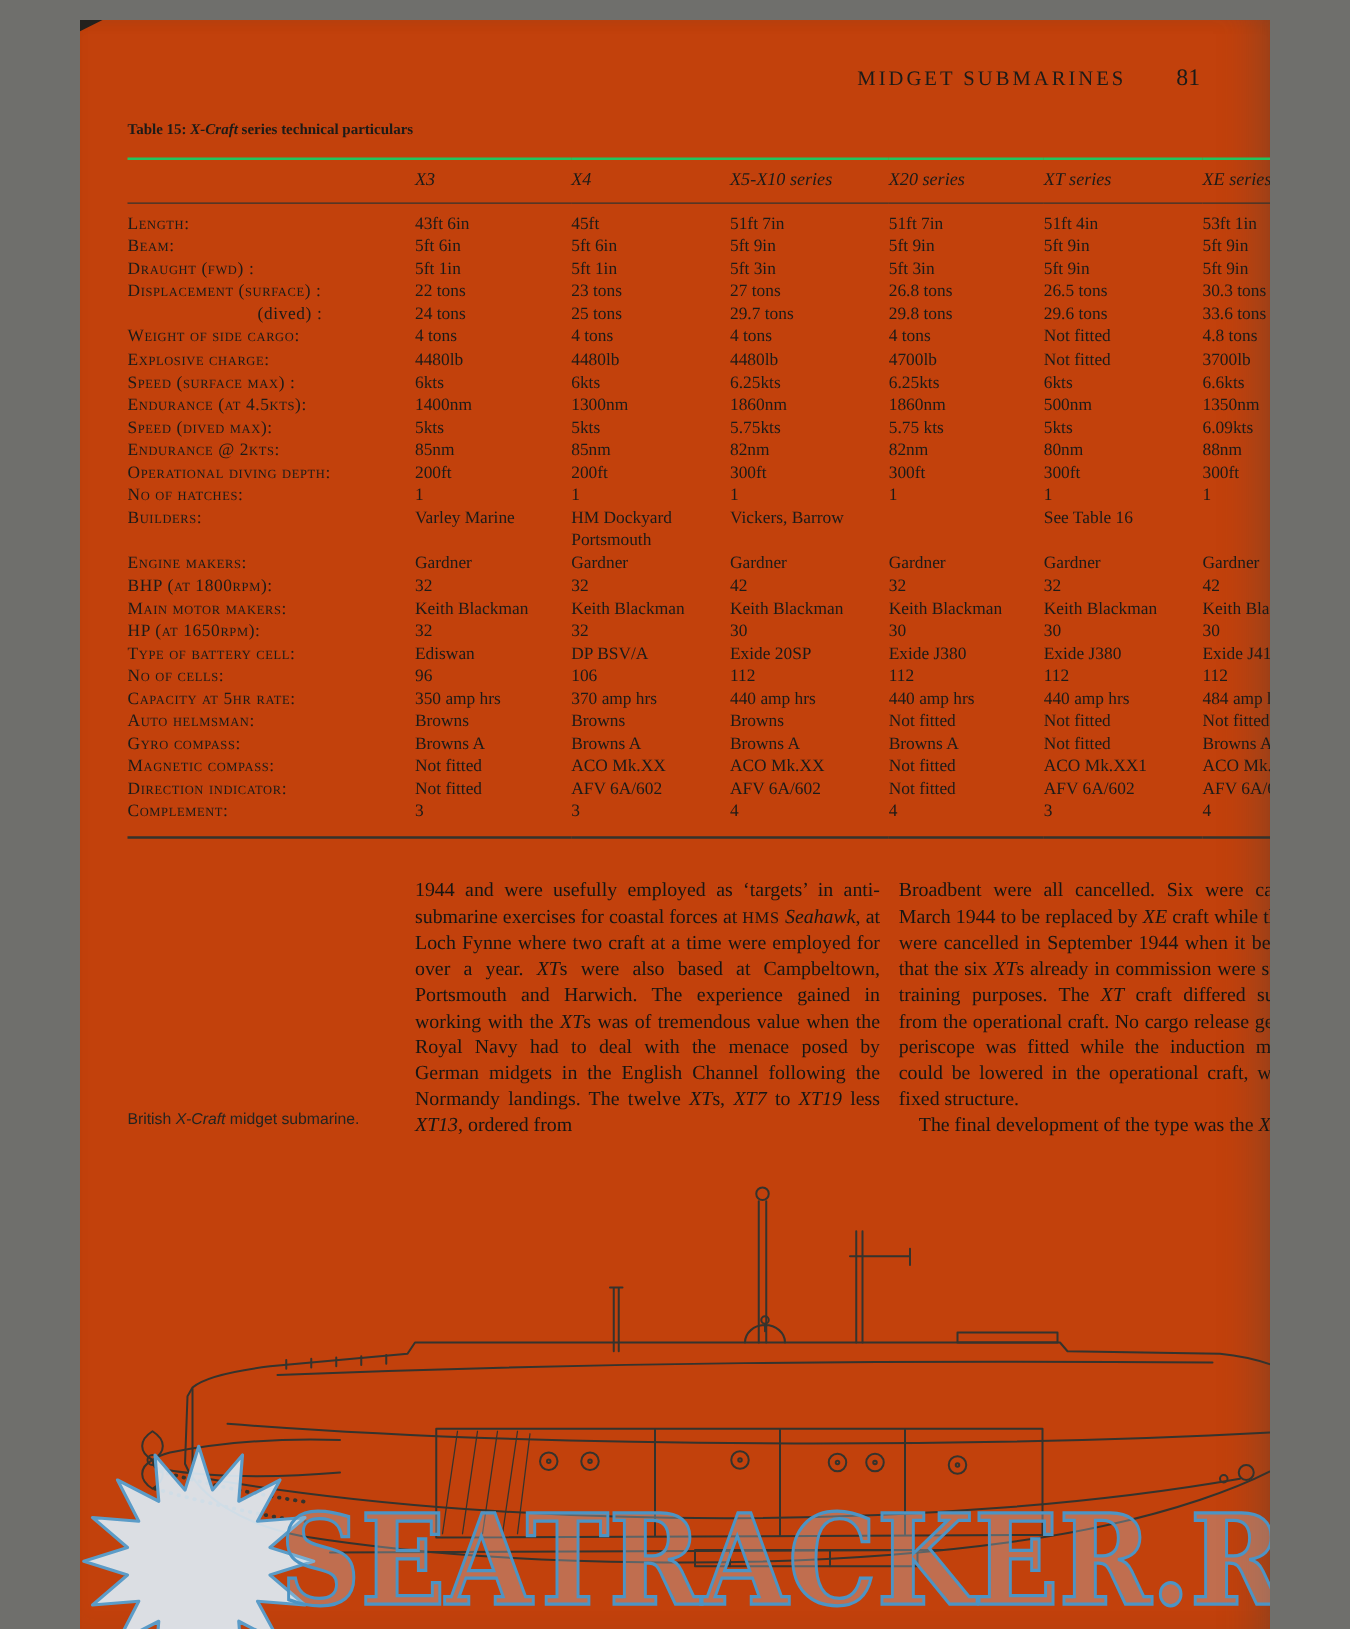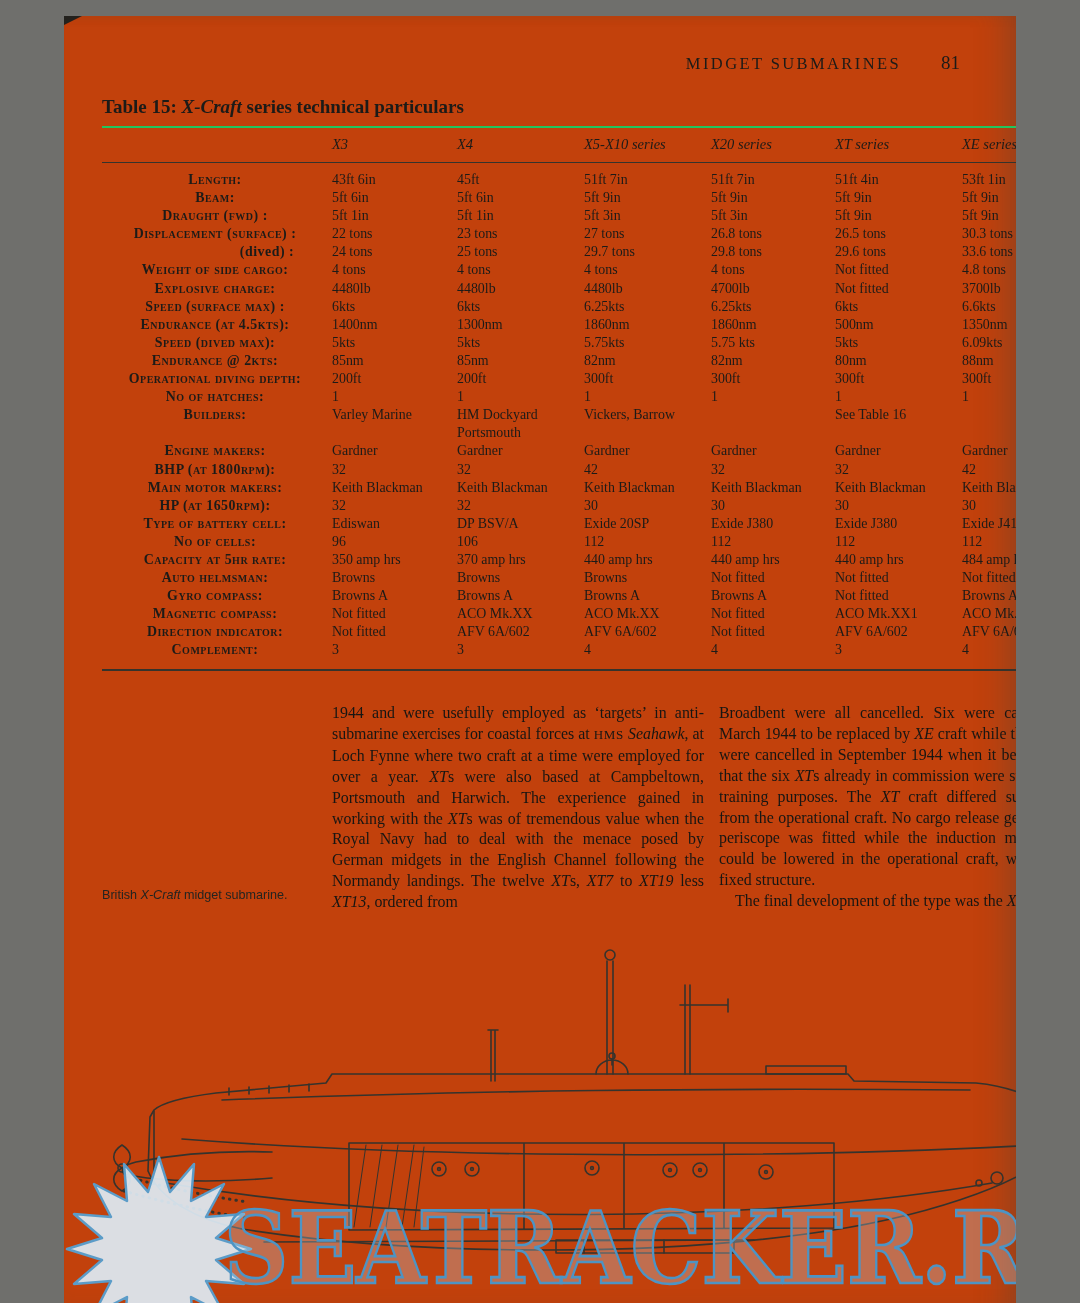--- a/index.html
+++ b/index.html
@@ -14,34 +14,34 @@
   }
   .scan-corner { position:absolute; top:0; left:0; width:0; height:0;
     border-top:9px solid #23211d; border-right:18px solid transparent; }
 
   
   .running-head { position:absolute; top:36px; right:56px; display:flex; align-items:baseline; gap:40px; }
   .running-title { font-size:16.5px; letter-spacing:2.4px; }
   .page-number { font-size:19px; }
 
   
-  .table-title { position:absolute; left:38px; top:80px; font-size:19px; font-weight:bold;text-align:center; }
+  .table-title { position:absolute; left:38px; top:80px; font-size:12px; font-weight:bold;text-align:center; }
   .table-title .it { font-style:italic; }
 
   
   table.specs { position:absolute; left:38px; top:110px; width:984px;
     border-collapse:collapse; table-layout:fixed;
     border-top:2px solid #22c55e; border-bottom:2px solid #35332c; }
   table.specs col.c-label { width:230px; }
   table.specs col.c1 { width:125px; } table.specs col.c2 { width:127px; }
   table.specs col.c3 { width:127px; } table.specs col.c4 { width:124px; }
   table.specs col.c5 { width:127px; } table.specs col.c6 { width:124px; }
   table.specs thead th { font-style:italic; font-weight:normal; text-align:left;
     font-size:14.5px; padding:8px 4px 9px 0; border-bottom:1.5px solid #35332c; }
-  table.specs tbody th { text-align:center; font-weight:bold;
+  table.specs tbody th { text-align:left; font-weight:normal;
     font-variant:small-caps; letter-spacing:0.5px; font-size:14.2px; }
   table.specs tbody th, table.specs tbody td {
     vertical-align:top; font-size:13.9px; line-height:18.1px; padding:0 4px 0 0; }
   table.specs tbody tr:first-child th, table.specs tbody tr:first-child td { padding-top:8px; }
   table.specs tbody tr:last-child th, table.specs tbody tr:last-child td { padding-bottom:9px; }
   table.specs tbody th.indent { padding-left:104px; font-variant:normal; font-size:13.9px; }
 
   
   .bodycol { position:absolute; top:687px; font-size:15.9px; line-height:20.9px;
     text-align:justify; color:#171613; }

